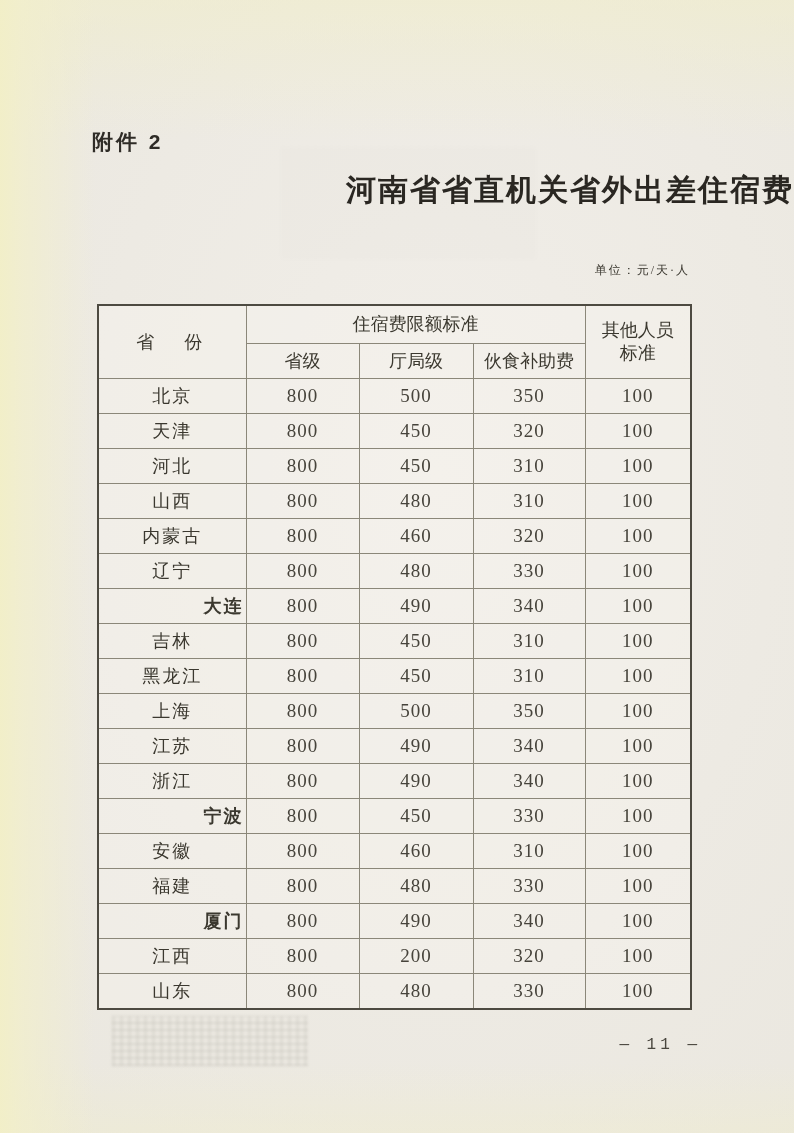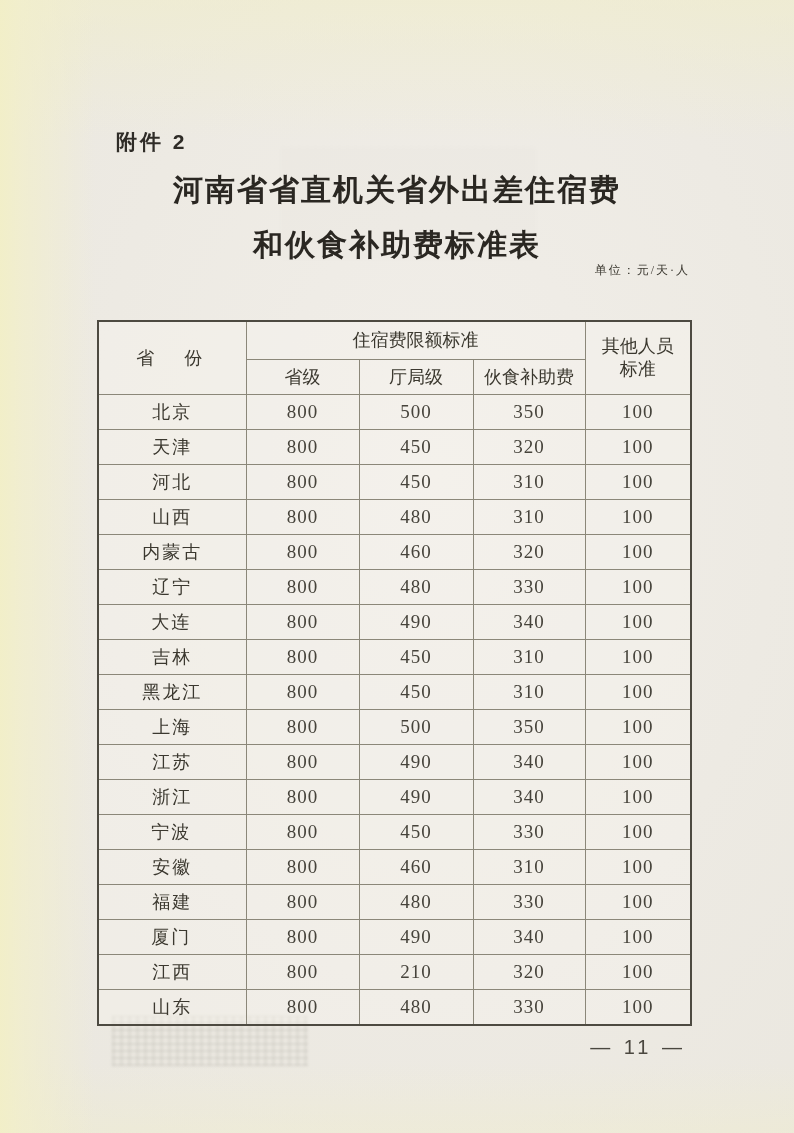--- a/index.html
+++ b/index.html
@@ -11,60 +11,60 @@
   .page{
     position:relative;width:794px;height:1133px;
     background:
       linear-gradient(90deg, rgba(242,239,199,.95) 0px, rgba(242,239,203,.75) 22px, rgba(242,239,203,0) 95px),
       linear-gradient(180deg, rgba(241,238,200,.55) 0px, rgba(241,238,200,0) 140px),
       linear-gradient(0deg, rgba(241,238,200,.35) 0px, rgba(241,238,200,0) 70px),
       radial-gradient(ellipse at 55% 42%, #f1eee9 0%, #edeae3 55%, #eae7df 100%);
   }
   .attachment{
     position:absolute;left:92px;top:128px;
-    font-size:21px;font-weight:bold;color:#2f2c27;letter-spacing:3px;margin-left:24px;
+    font-size:21px;font-weight:bold;color:#2f2c27;letter-spacing:3px;
   }
   .title{
-    position:absolute;left:0;width:794px;text-align:center;
+    position:absolute;left:0;width:794px;text-align:right;
     font-size:30px;font-weight:bold;color:#2a2722;letter-spacing:2px;
   }
   .title.line1{top:170px;}
   .title.line2{top:225px;}
   .unit-note{
     position:absolute;right:104px;top:262px;
     font-size:12px;color:#3a372f;letter-spacing:2px;
     font-family:"Liberation Serif",serif;
   }
   table.fee-table{
-    position:absolute;left:97px;top:320px;width:593px;height:686px;
+    position:absolute;left:97px;top:304px;width:593px;height:686px;
     border-collapse:collapse;table-layout:fixed;
     background:rgba(250,247,242,.35);
     font-size:18px;color:#3b382f;
   }
   table.fee-table td,table.fee-table th{
     border:1px solid #8b8779;
     text-align:center;vertical-align:middle;
     font-weight:normal;padding:0;
   }
   table.fee-table{border:2px solid #4d4a41;}
   table.fee-table thead tr.group-row{height:38px;}
   table.fee-table thead tr.sub-row{height:35px;}
   th.province-head{letter-spacing:6px;}
   th.meal-head{white-space:pre-line;line-height:1.25;}
   tbody td{height:34px;}
   td.num{
     font-family:"Liberation Serif",serif;
     font-size:19px;color:#46433b;letter-spacing:1px;
   }
   td.region{letter-spacing:2px;}
-  td.region.city{padding-right:2px;}
+  td.region.city{text-align:right;padding-right:2px;font-weight:bold;}
   .page-number{
-    position:absolute;right:108px;top:1036px;
-    font-family:Liberation Sans, sans-serif;
-    font-size:20px;color:#4a473f;letter-spacing:4px;
+    position:absolute;right:93px;top:1036px;
+    font-family:Liberation Mono, monospace;
+    font-size:16px;color:#4a473f;letter-spacing:4px;
   }
   .smudge{
     position:absolute;pointer-events:none;
     background:
       repeating-linear-gradient(0deg, rgba(116,113,103,.30) 0 2px, rgba(116,113,103,0) 2px 7px),
       repeating-linear-gradient(90deg, rgba(116,113,103,.22) 0 3px, rgba(116,113,103,0) 3px 8px);
     filter:blur(1.6px);
   }
   .smudge.bottom-left{left:112px;top:1016px;width:196px;height:50px;opacity:.5;}
   .smudge.header-ghost{left:282px;top:146px;width:255px;height:112px;opacity:.10;filter:blur(2.5px);}
@@ -73,21 +73,20 @@
 <body>
 
 <div class="page">
 
   <div class="smudge header-ghost"></div>
   <div class="smudge bottom-left"></div>
 
   <div class="attachment">附件 2</div>
 
   <div class="title line1">河南省省直机关省外出差住宿费</div>
-  <div class="title line2">和伙食补助费标准表</div>
 
   <div class="unit-note">单位：元/天·人</div>
 
   <table class="fee-table">
     <colgroup>
       <col style="width:148px">
       <col style="width:113px">
       <col style="width:114px">
       <col style="width:112px">
       <col style="width:106px">
@@ -214,21 +213,21 @@
         <tr>
           <td class="region city">厦门</td>
           <td class="num">800</td>
           <td class="num">490</td>
           <td class="num">340</td>
           <td class="num">100</td>
         </tr>
         <tr>
           <td class="region">江西</td>
           <td class="num">800</td>
-          <td class="num">210</td>
+          <td class="num">200</td>
           <td class="num">320</td>
           <td class="num">100</td>
         </tr>
         <tr>
           <td class="region">山东</td>
           <td class="num">800</td>
           <td class="num">480</td>
           <td class="num">330</td>
           <td class="num">100</td>
         </tr>

